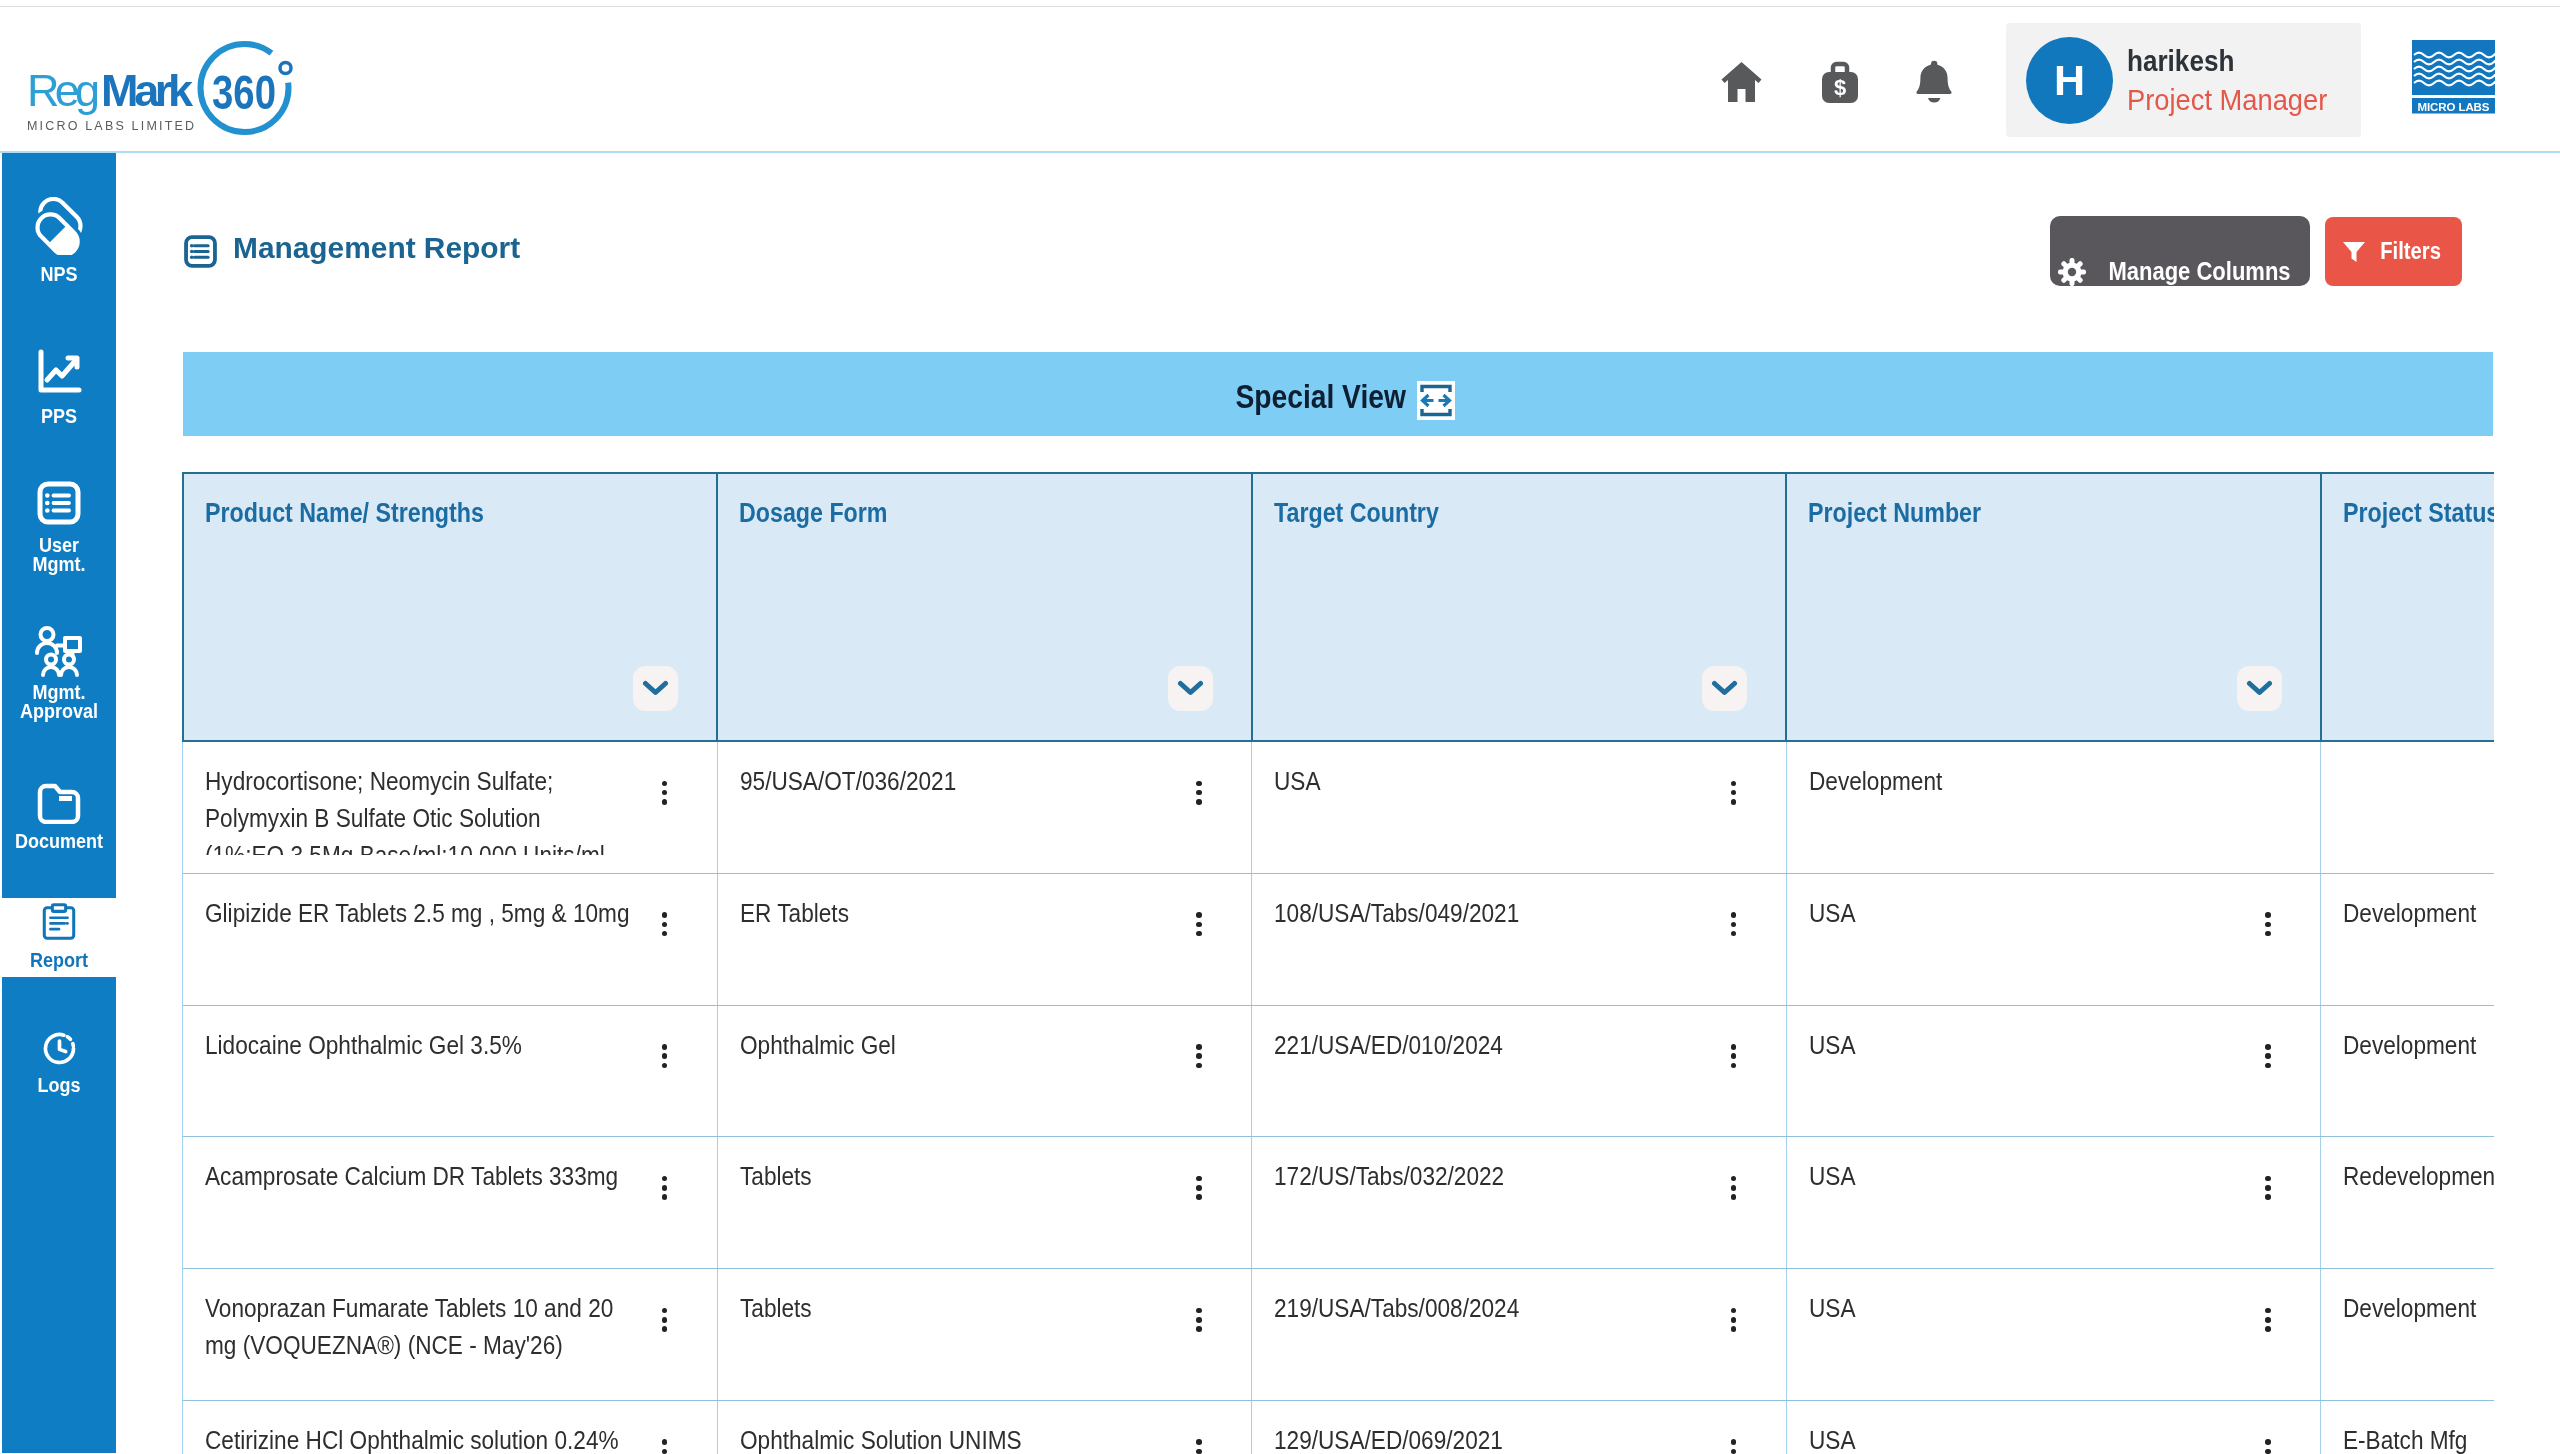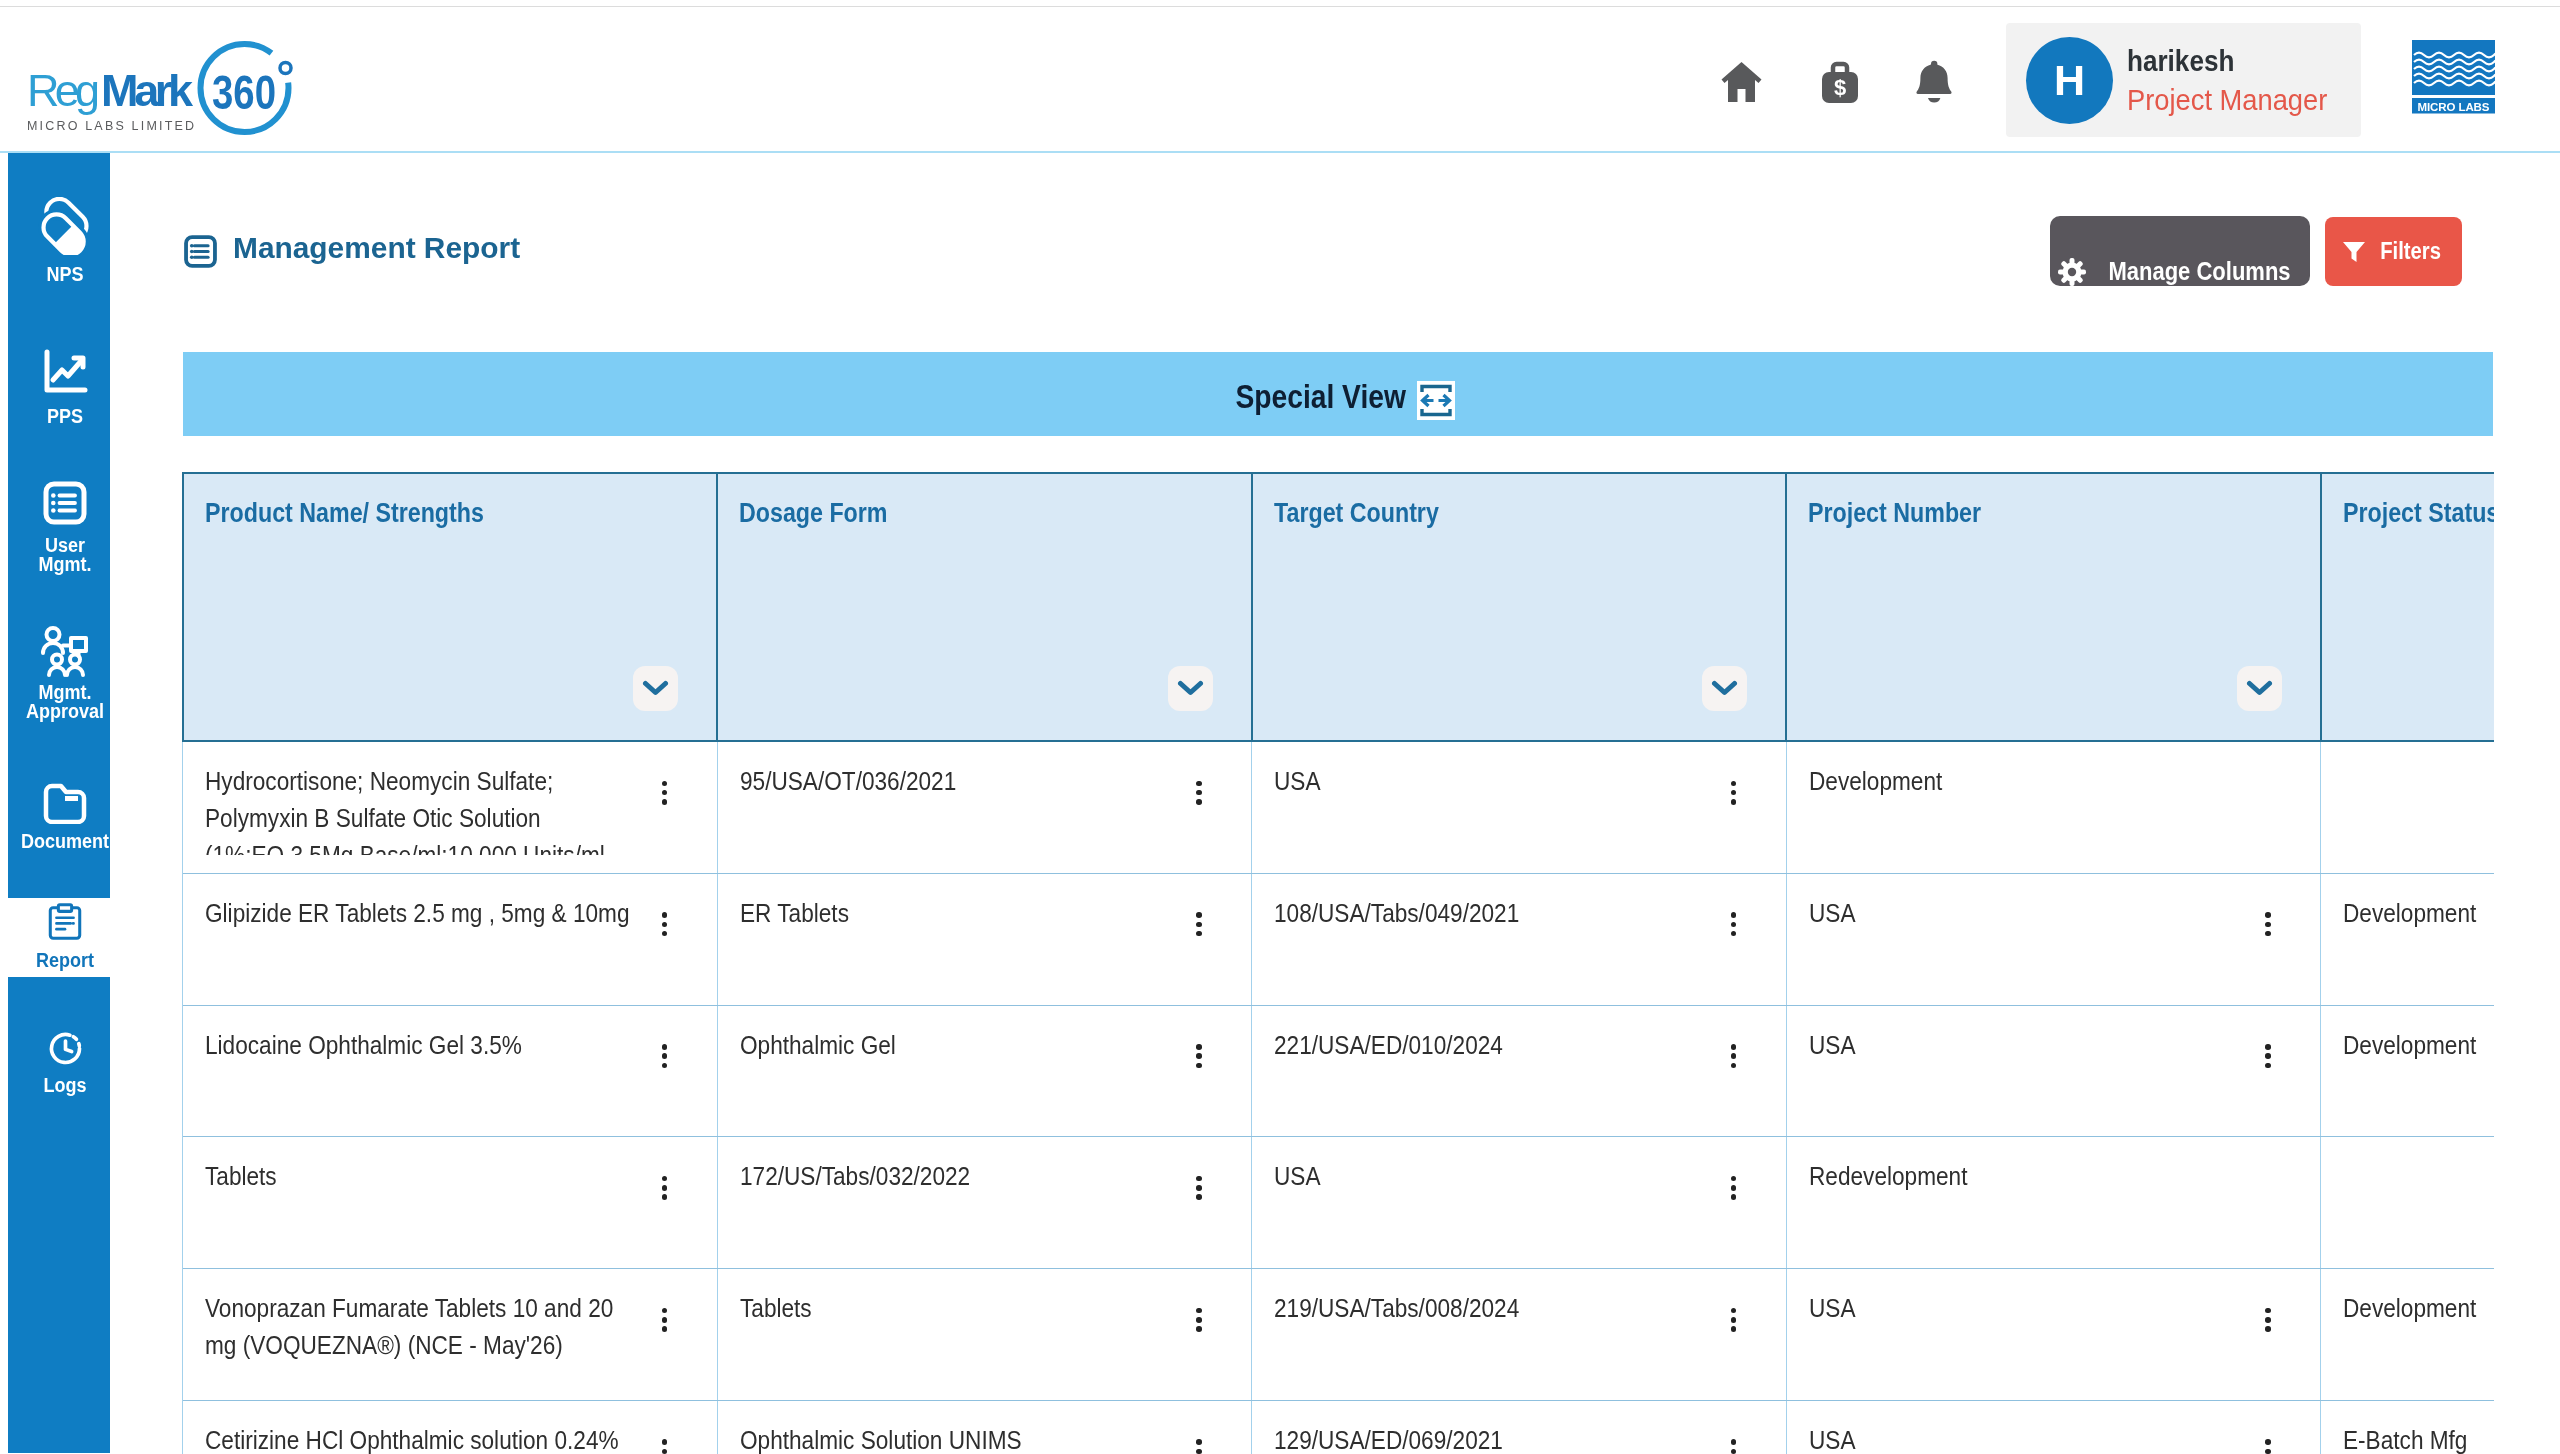--- a/index.html
+++ b/index.html
@@ -9,21 +9,21 @@
 #topline { position:absolute; left:0; top:6px; width:2560px; height:1px; background:#dcdcdc; }
 #header { position:absolute; left:0; top:7px; width:2560px; height:146px; background:#fff; border-bottom:2px solid #abdef5; }
 #logo { position:absolute; left:25px; top:25px; }
 #hicons { position:absolute; left:1700px; top:48px; }
 #chip { position:absolute; left:2006px; top:23px; width:355px; height:114px; background:#f2f2f2; border-radius:4px; }
 #avatar { position:absolute; left:20px; top:14px; width:87px; height:87px; border-radius:50%; background:#1278be; color:#fff; font-size:43px; font-weight:bold; text-align:center; line-height:87px; }
 #uname { position:absolute; left:121px; top:21px; font-size:30px; font-weight:bold; color:#2d3338; transform:scaleX(0.87); transform-origin:left top; }
 #urole { position:absolute; left:121px; top:60px; font-size:30px; color:#e4584a; transform:scaleX(0.91); transform-origin:left top; }
 #mlogo { position:absolute; left:2412px; top:33px; }
 
-#sidebar { position:absolute; left:8px; top:153px; width:102px; height:1300px; background:#0f7dc3; }
+#sidebar { position:absolute; left:2px; top:153px; width:114px; height:1300px; background:#0f7dc3; }
 .sitem { position:absolute; left:0; width:114px; text-align:center; color:#fff; }
 .sitem svg { display:block; margin:0 auto; }
 .slabel { font-size:20px; font-weight:bold; line-height:19px; margin-top:10px; transform:scaleX(0.9); transform-origin:center top; }
 #it-report { background:#fff; color:#1175ba; top:745px; height:79px; padding-top:5px; }
 
 #title-ic { position:absolute; left:183px; top:234px; }
 #title { position:absolute; left:233px; top:232px; font-size:29px; font-weight:bold; color:#1b6491; transform:scaleX(1.03); transform-origin:left top; }
 #btn-mc { position:absolute; left:2050px; top:216px; width:260px; height:70px; background:#59565c; border-radius:10px; color:#fff; font-size:25px; font-weight:bold; display:flex; align-items:flex-end; justify-content:center; }
 #btn-mc span { transform:scaleX(0.88); transform-origin:center; white-space:nowrap; }
 #btn-f { position:absolute; left:2325px; top:217px; width:137px; height:69px; background:#e95648; border-radius:8px; color:#fff; font-size:23px; font-weight:bold; display:flex; align-items:center; justify-content:center; }
@@ -354,20 +354,28 @@
             <i></i>
             <i></i>
           </div>
         </div>
       <div class="cell">
           <div class="ct">Development</div>
         </div>
     </div>
     <div class="row">
       <div class="cell">
+          <div class="ct">Acamprosate Calcium DR Tablets 333mg</div>
+          <div class="kebab">
+            <i></i>
+            <i></i>
+            <i></i>
+          </div>
+        </div>
+      <div class="cell">
           <div class="ct">Tablets</div>
           <div class="kebab">
             <i></i>
             <i></i>
             <i></i>
           </div>
         </div>
       <div class="cell">
           <div class="ct">172/US/Tabs/032/2022</div>
           <div class="kebab">

